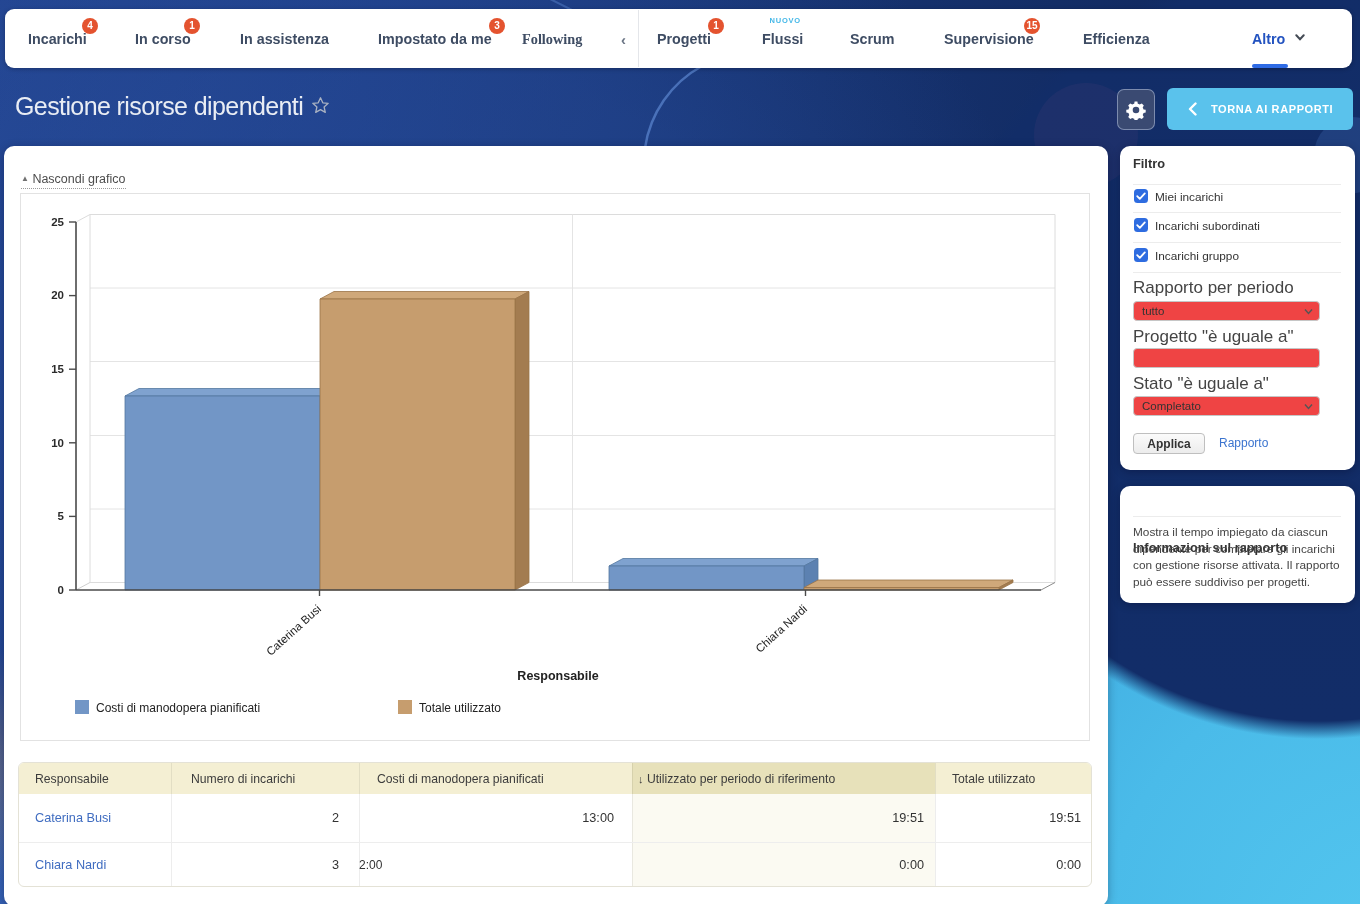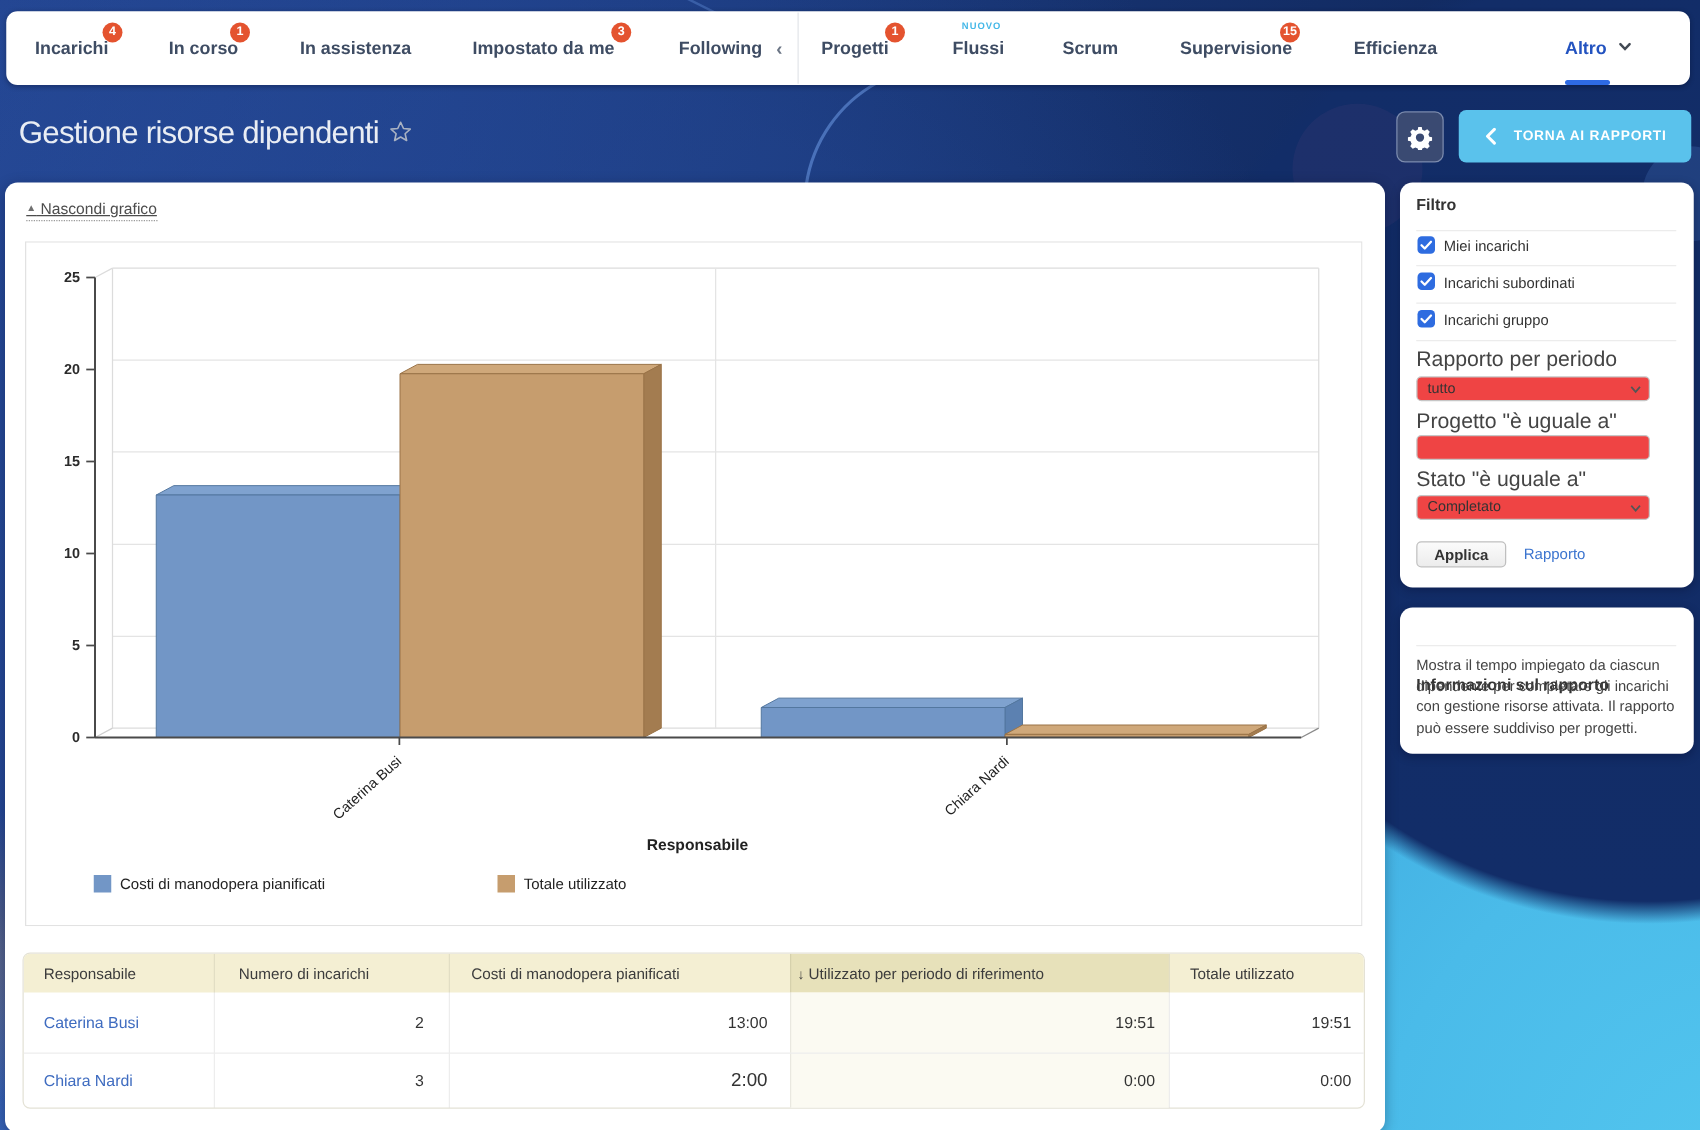--- a/index.html
+++ b/index.html
@@ -29,21 +29,21 @@
 .altrobar { position:absolute; left:1252px; top:64px; width:36px; height:4px; background:#2e6be5; border-radius:2px; }
 .chevL { color:#6b7585; font-weight:700; font-size:15px; }
 
 
 .title { position:absolute; left:15px; top:92px; line-height:28px; font-size:25px; letter-spacing:-0.6px; color:#e9edf4; }
 .gearbtn { position:absolute; left:1117px; top:89px; width:38px; height:41px; background:#3a4a72; border:1.5px solid rgba(170,185,215,.6); border-radius:7px; display:flex; align-items:center; justify-content:center; }
 .backbtn { position:absolute; left:1167px; top:88px; width:186px; height:42px; background:#5ac2ec; border-radius:6px; color:#fff; font-size:11px; font-weight:700; letter-spacing:0.6px; display:flex; align-items:center; white-space:nowrap; }
 
 
 .card { position:absolute; left:4px; top:146px; width:1104px; height:760px; background:#fff; border-radius:10px; box-shadow:0 2px 10px rgba(0,0,30,.3); }
-.hidelink { position:absolute; left:21px; top:160px; font-size:12.5px; color:#4c4c4c; border-bottom:1px dotted #9a9a9a; padding-bottom:2px;text-decoration:underline; }
+.hidelink { position:absolute; left:21px; top:172px; font-size:12.5px; color:#4c4c4c; border-bottom:1px dotted #9a9a9a; padding-bottom:2px; }
 .hidelink .tri { font-size:8px; color:#707070; vertical-align:2px; }
 
 
 .panel { position:absolute; left:1120px; width:235px; background:#fff; border-radius:10px; box-shadow:0 2px 8px rgba(0,0,30,.3); }
 .ptitle { position:absolute; left:13px; font-size:12.8px; font-weight:700; color:#333; }
 .phr { position:absolute; left:13px; width:208px; height:1px; background:#ececec; }
 .cb { position:absolute; left:14px; width:14px; height:14px; background:#2e6ce0; border-radius:3.5px; }
 .cblab { position:absolute; left:35px; font-size:11.8px; color:#333; }
 .flab { position:absolute; left:13px; font-size:17px; color:#444; }
 .fsel { position:absolute; left:13px; width:187px; height:20px; border:1px solid #c6c6c6; border-radius:4px; background:#ef4444; font-size:11.5px; color:#333; line-height:19px; padding-left:8px; }
@@ -61,21 +61,21 @@
 </svg>
 
 <div class="nav"></div>
 <div class="nitem" style="left:28px;">Incarichi</div>
 <div class="badge" style="left:82px; top:18px;">4</div>
 <div class="nitem" style="left:135px;">In corso</div>
 <div class="badge" style="left:184px; top:18px;">1</div>
 <div class="nitem" style="left:240px;">In assistenza</div>
 <div class="nitem" style="left:378px;">Impostato da me</div>
 <div class="badge" style="left:489px; top:18px;">3</div>
-<div class="nitem" style="left:543px;">Following</div>
+<div class="nitem" style="left:522px;font-family:Liberation Serif, serif;">Following</div>
 <div class="nitem chevL" style="left:621px;">‹</div>
 <div class="nsep"></div>
 <div class="nitem" style="left:657px;">Progetti</div>
 <div class="badge" style="left:708px; top:18px;">1</div>
 <div class="nitem" style="left:762px;">Flussi</div>
 <div class="nuovo">NUOVO</div>
 <div class="nitem" style="left:850px;">Scrum</div>
 <div class="nitem" style="left:944px;">Supervisione</div>
 <div class="badge" style="left:1024px; top:18px;">15</div>
 <div class="nitem" style="left:1083px;">Efficienza</div>
@@ -190,21 +190,21 @@
   <div class="abs" style="left:933px; top:0; height:31px; line-height:32px; font-size:12.2px; color:#3c3c3c;">Totale utilizzato</div>
 
   <div class="abs" style="left:16px; top:31px; height:48px; line-height:48px; font-size:12.7px; color:#3f6cc0;">Caterina Busi</div>
   <div class="abs" style="left:152px; top:31px; width:168px; height:48px; line-height:48px; font-size:12.7px; color:#333; text-align:right;">2</div>
   <div class="abs" style="left:340px; top:31px; width:255px; height:48px; line-height:48px; font-size:12.7px; color:#333; text-align:right;">13:00</div>
   <div class="abs" style="left:613px; top:31px; width:292px; height:48px; line-height:48px; font-size:12.7px; color:#333; text-align:right;">19:51</div>
   <div class="abs" style="left:916px; top:31px; width:146px; height:48px; line-height:48px; font-size:12.7px; color:#333; text-align:right;">19:51</div>
 
   <div class="abs" style="left:16px; top:79px; height:46px; line-height:46px; font-size:12.7px; color:#3f6cc0;">Chiara Nardi</div>
   <div class="abs" style="left:152px; top:79px; width:168px; height:46px; line-height:46px; font-size:12.7px; color:#333; text-align:right;">3</div>
-  <div class="abs" style="left:340px; top:79px; width:255px; height:46px; line-height:46px; font-size:15px; color:#333; text-align:right;">2:00</div>
+  <div class="abs" style="left:340px; top:79px; width:255px; height:46px; line-height:46px; font-size:12px; color:#333; text-align:left;">2:00</div>
   <div class="abs" style="left:613px; top:79px; width:292px; height:46px; line-height:46px; font-size:12.7px; color:#333; text-align:right;">0:00</div>
   <div class="abs" style="left:916px; top:79px; width:146px; height:46px; line-height:46px; font-size:12.7px; color:#333; text-align:right;">0:00</div>
 </div>
 
 <div class="panel" style="top:146px; height:324px;">
   <div class="ptitle" style="top:10px;">Filtro</div>
   <div class="phr" style="top:38px;"></div>
   <div class="cb" style="top:43px;">
       <svg width="14" height="14" viewBox="0 0 14 14" style="position:absolute;left:0;top:0;">
         <path d="M3.2 7.2 L5.8 9.8 L10.8 4.4" fill="none" stroke="#fff" stroke-width="1.8" stroke-linecap="round" stroke-linejoin="round"></path>

